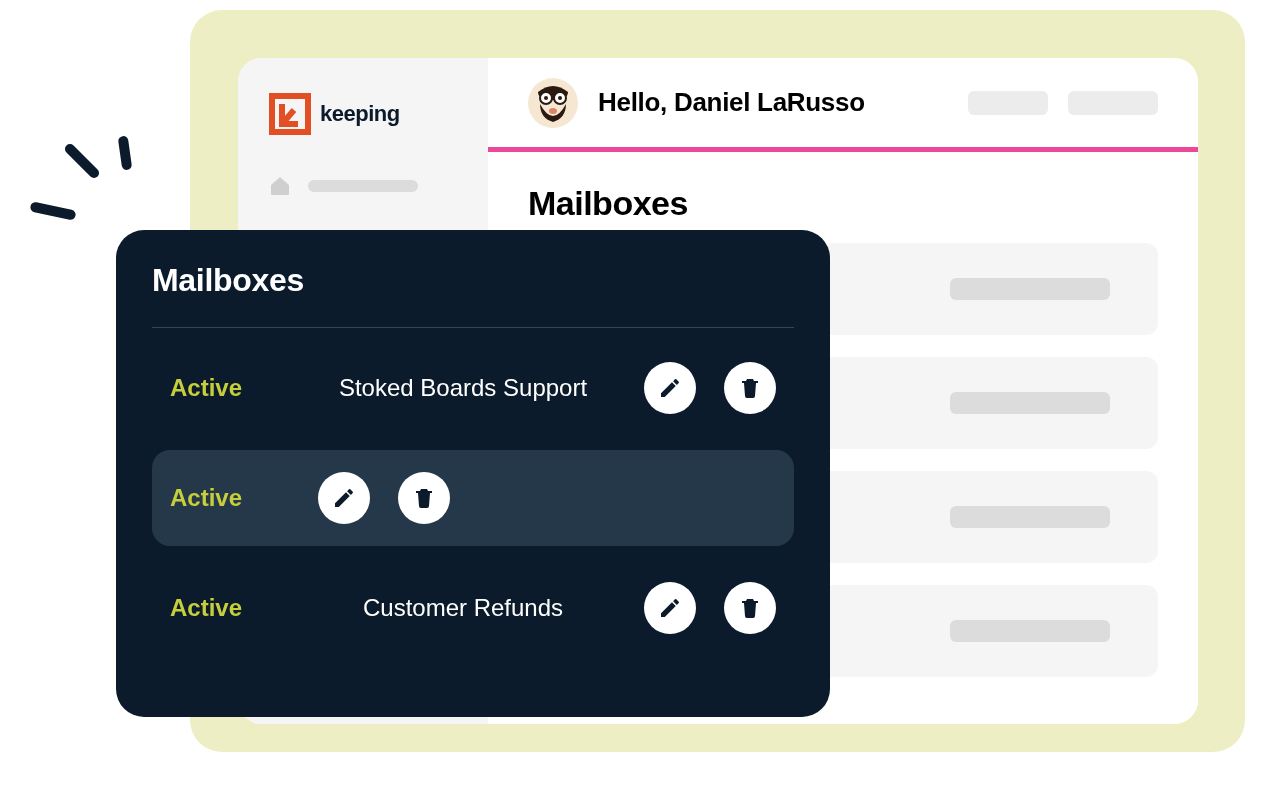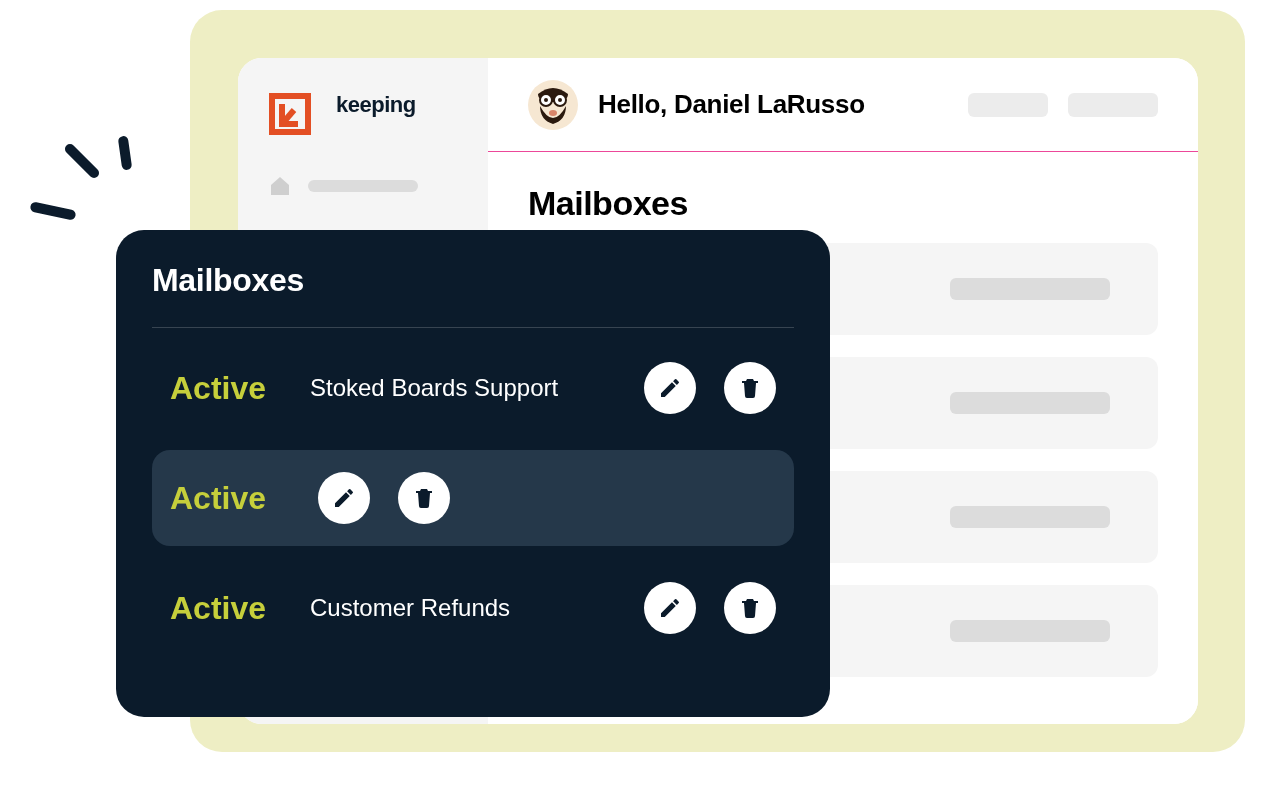--- a/index.html
+++ b/index.html
@@ -38,21 +38,22 @@
 
 
 .sidebar {
   width: 250px;
   background: #f5f5f5;
   padding: 34px 30px;
   flex-shrink: 0;
 }
 .logo {
   display: flex;
-  gap: 24px;
+  align-items: center;
+  gap: 8px;
   margin-bottom: 38px;
 }
 .logo-mark {
   width: 44px;
   height: 44px;
 }
 .logo-text {
   font-size: 22px;
   font-weight: 800;
   color: #0b1b2b;
@@ -75,21 +76,21 @@
   border-radius: 6px;
 }
 
 
 .main {
   flex: 1;
   background: #fff;
 }
 .header {
   height: 94px;
-  border-bottom: 1px solid #ec4899;
+  border-bottom: 5px solid #ec4899;
   display: flex;
   align-items: center;
   padding: 0 40px;
   gap: 20px;
 }
 .avatar {
   width: 50px;
   height: 50px;
   border-radius: 50%;
   flex-shrink: 0;
@@ -184,29 +185,30 @@
   border-radius: 18px;
   gap: 20px;
 }
 .mailbox-row.highlight {
   background: #25384a;
   margin-top: 14px;
   margin-bottom: 14px;
 }
 .status {
   color: #c6cf3b;
-  font-size: 32px;
+  font-size: 24px;
   font-weight: 600;
   width: 120px;
   flex-shrink: 0;
 }
 .mbx-name {
   font-size: 24px;
   font-weight: 500;
   flex: 1;
+  text-align: center;
 }
 .action-btn {
   width: 52px;
   height: 52px;
   border-radius: 50%;
   background: #fff;
   border: none;
   display: inline-flex;
   align-items: center;
   justify-content: center;

